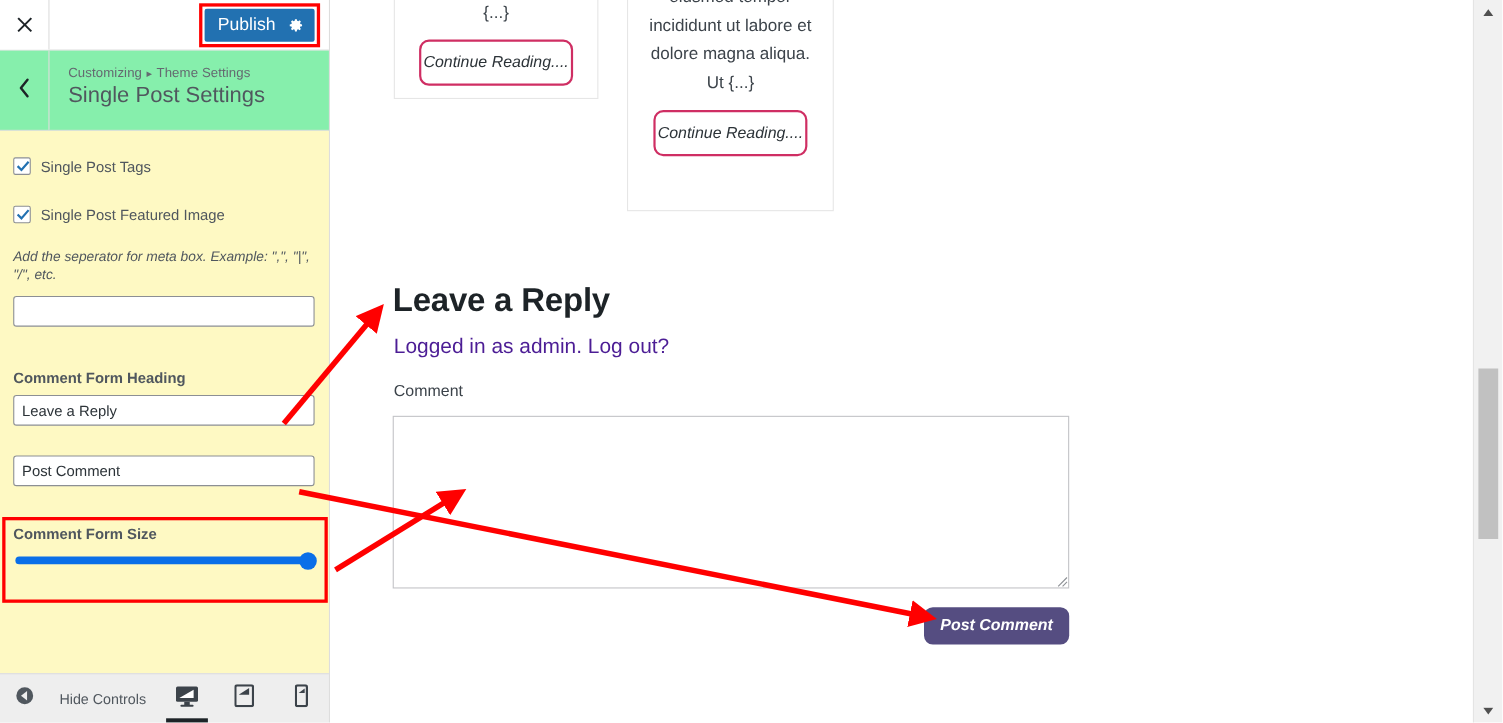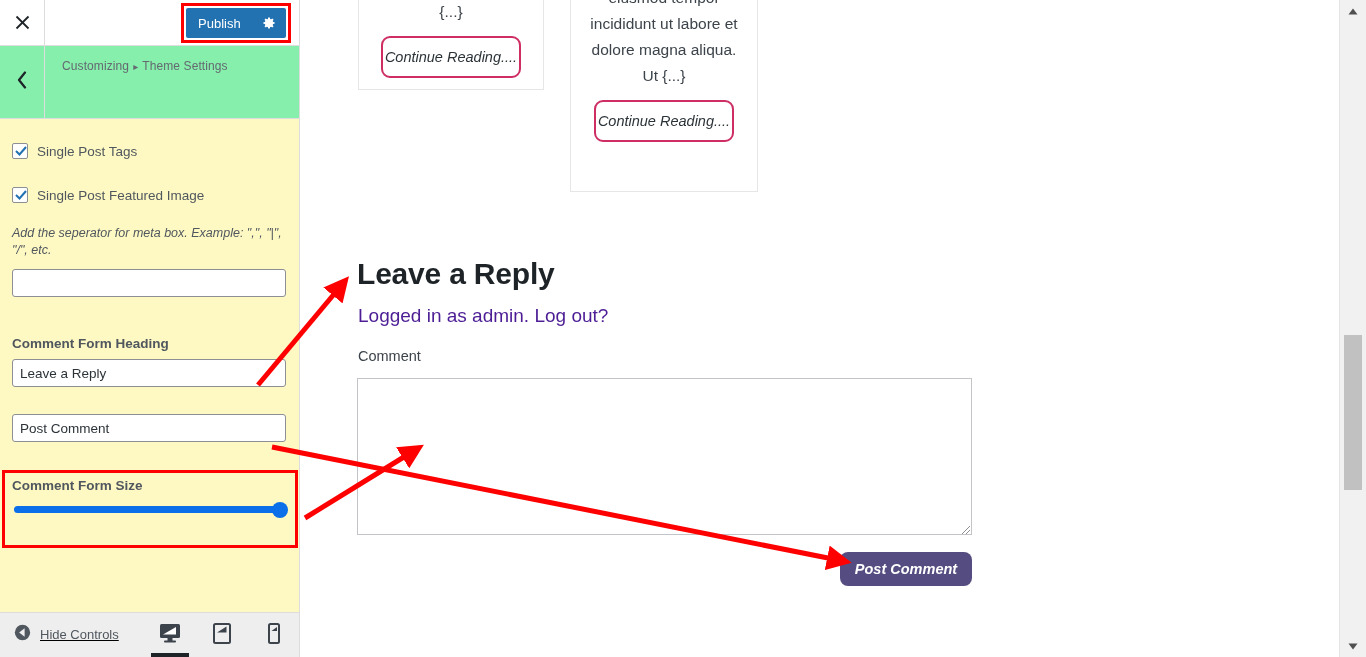--- a/index.html
+++ b/index.html
@@ -64,21 +64,21 @@
   }
   .publish-btn {
     position: absolute;
     left: 5px; top: 5px;
     width: 100px; height: 30px;
     background: #2271b1;
     border: none;
     border-radius: 2px;
     color: #ffffff;
     font-family: "Liberation Sans", sans-serif;
-    font-size: 13px;
+    font-size: 16px;
     cursor: pointer;
     padding: 0;
     display: flex;
     align-items: center;
     justify-content: space-between;
     box-sizing: border-box;
     padding-left: 12px;
     padding-right: 10px;
   }
   .publish-btn .gear { display: flex; align-items: center; }
@@ -224,23 +224,22 @@
     height: 45px;
     background: #eeeeee;
     border-top: 1px solid #dddddd;
     box-sizing: border-box;
   }
   .hide-controls {
     position: absolute;
     left: 14px; top: 11px;
     display: flex;
     align-items: center;
-    gap: 9px;
-    cursor: pointer;
-    text-decoration: underline;
+    gap: 23px;
+    cursor: pointer;
   }
   .hc-label {
     font-size: 13px;
     color: #50575e;
   }
   .devices {
     position: absolute;
     right: 12px; top: 0;
     height: 44px;
     display: flex;
@@ -431,20 +430,21 @@
       <div class="cz-back">
         <span>
           <svg width="11" height="18" viewBox="0 0 11 18">
             <polyline points="8,1.5 2,9 8,16.5" fill="none" stroke="#1d2327" stroke-width="2.2" stroke-linecap="round" stroke-linejoin="round"></polyline>
           </svg>
         </span>
       </div>
       <div class="cz-breadcrumb">
         <span>Customizing</span><span class="sep">▸</span><span>Theme Settings</span>
       </div>
+      <div class="cz-panel-title">Single Post Settings</div>
     </div>
 
     <div class="cz-controls">
 
       <div class="ctl checkbox-row" style="top:24px;">
         <span class="cbox">
           <svg width="14" height="14" viewBox="0 0 14 14">
             <polyline points="2,7 5.5,10.5 12,3" fill="none" stroke="#2271b1" stroke-width="2"></polyline>
           </svg>
         </span>

